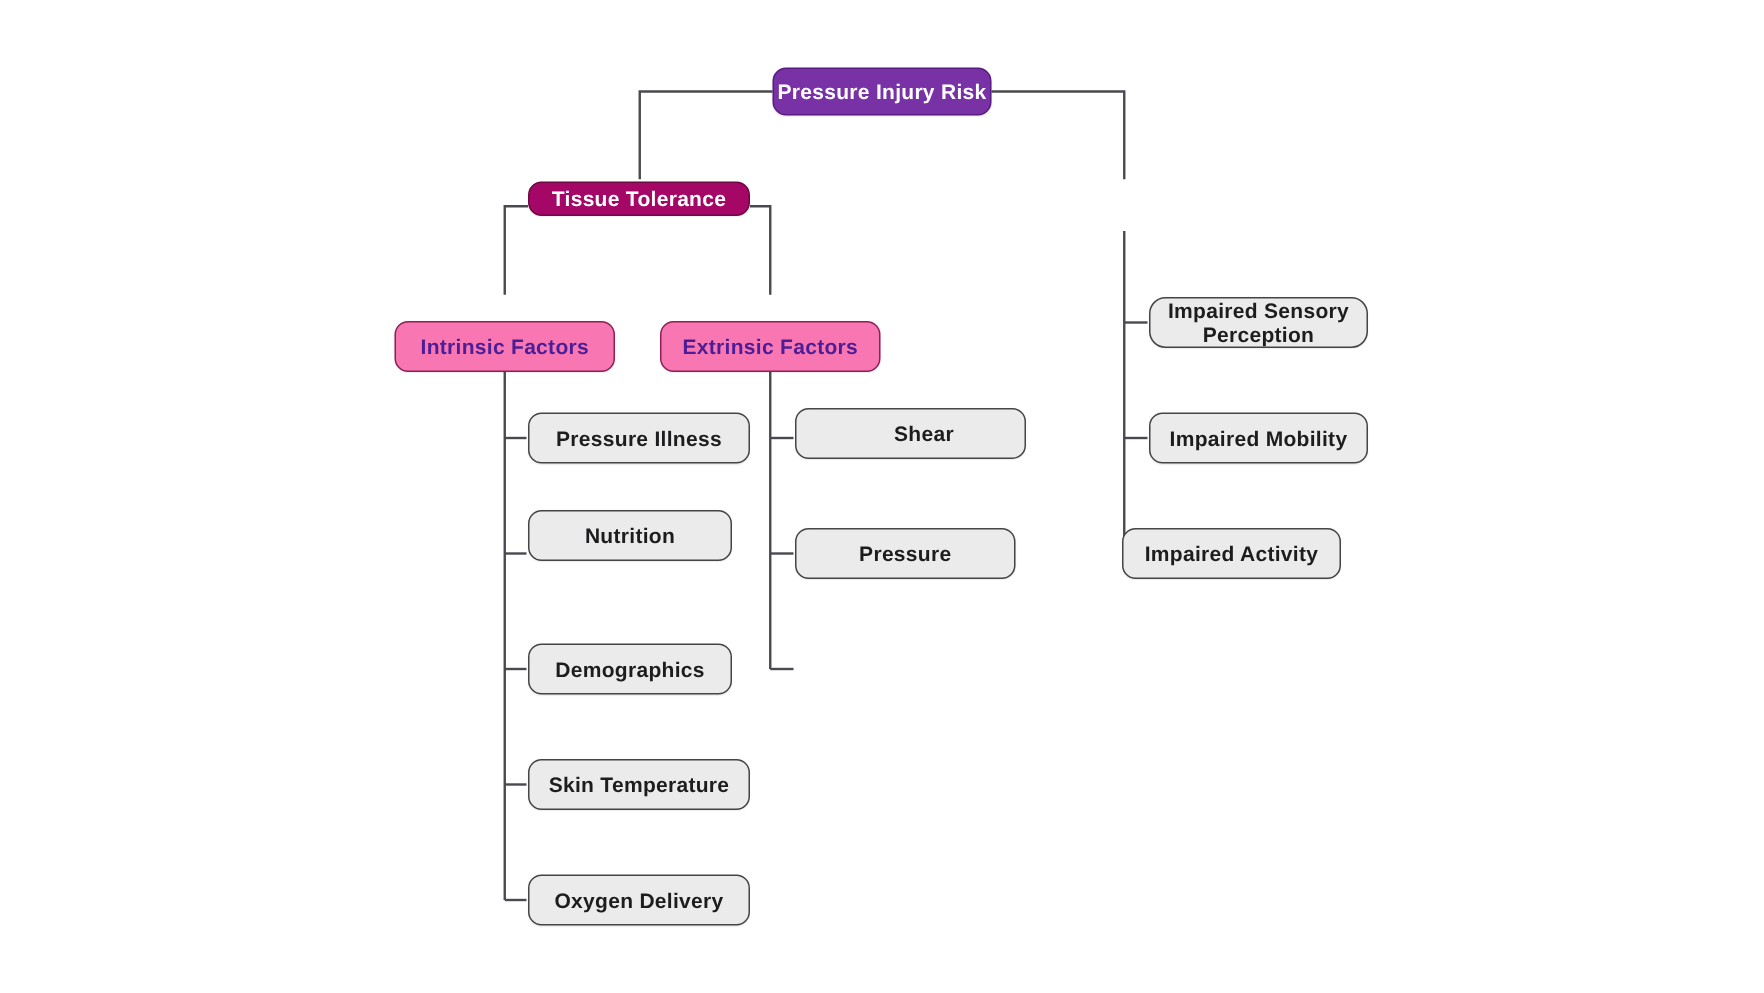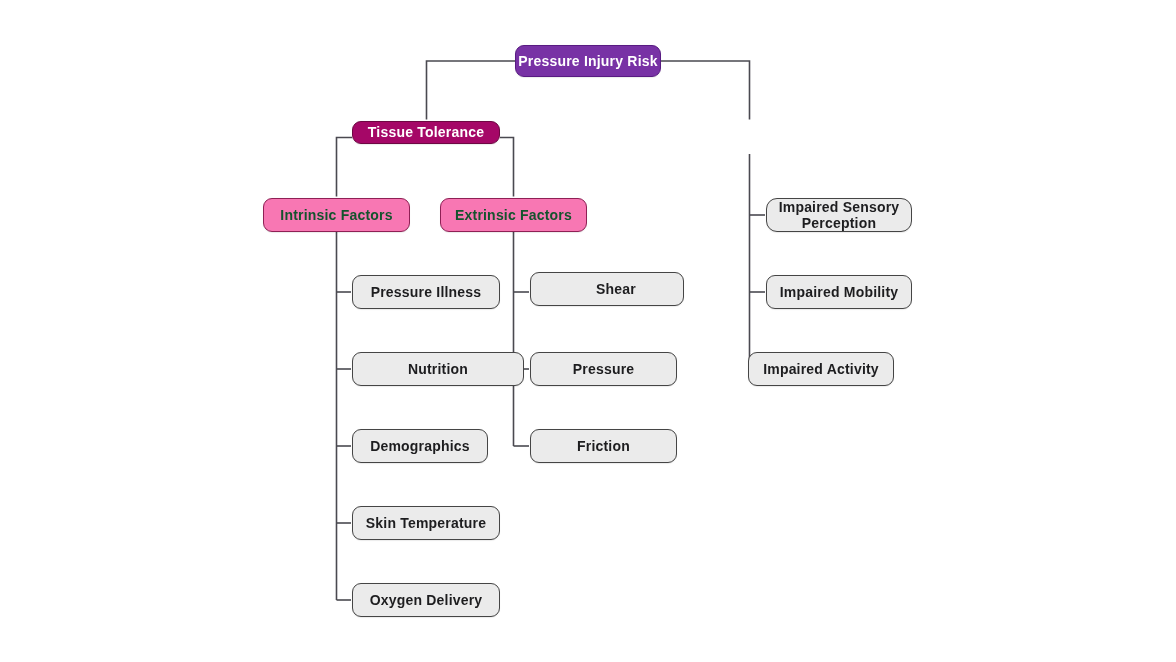--- a/index.html
+++ b/index.html
@@ -23,21 +23,21 @@
     font-size:14px;
     letter-spacing:0.2px;
     line-height:1.15;
     white-space:nowrap;
     cursor:default;
     box-shadow:0 0.5px 1px rgba(0,0,0,0.08);
   }
   .node.wrap{white-space:normal;padding:2px 8px;}
   .node-root{background:var(--root-fill,#7832a5);border-color:var(--root-border,#581b82);color:#ffffff;}
   .node-branch{background:var(--branch-fill,#a50767);border-color:var(--branch-border,#6e0743);color:#ffffff;}
-  .node-factor{background:var(--factor-fill,#f877b3);border-color:var(--factor-border,#8f2055);color:#14532d;}
+  .node-factor{background:var(--factor-fill,#f877b3);border-color:var(--factor-border,#8f2055);color:#4c1d95;margin-top:16px;}
   .node-leaf{background:var(--leaf-fill,#ebebeb);border-color:var(--leaf-border,#454545);color:#1d1d1f;}
 </style>
 </head>
 <body>
 
 <div class="canvas">
 
   <svg class="wires" width="1176" height="662">
 
     <path class="wire" d="M515,61 H426.5 V119.5"></path>
@@ -67,26 +67,25 @@
   <div class="node node-root" style="left:515px;top:45px;width:146px;height:32px;">Pressure Injury Risk</div>
 
   <div class="node node-branch" style="left:352px;top:121px;width:148px;height:23px;">Tissue Tolerance</div>
 
 
   <div class="node node-factor" style="left:263px;top:198px;width:147px;height:34px;">Intrinsic Factors</div>
 
   <div class="node node-factor" style="left:440px;top:198px;width:147px;height:34px;">Extrinsic Factors</div>
 
   <div class="node node-leaf" style="left:352px;top:275px;width:148px;height:34px;">Pressure Illness</div>
-  <div class="node node-leaf" style="left:352px;top:352px;width:172px;height:34px;">Nutrition</div>
+  <div class="node node-leaf" style="left:352px;top:340px;width:136px;height:34px;">Nutrition</div>
   <div class="node node-leaf" style="left:352px;top:429px;width:136px;height:34px;">Demographics</div>
   <div class="node node-leaf" style="left:352px;top:506px;width:148px;height:34px;">Skin Temperature</div>
   <div class="node node-leaf" style="left:352px;top:583px;width:148px;height:34px;">Oxygen Delivery</div>
 
   <div class="node node-leaf" style="left:530px;top:272px;width:154px;height:34px;padding-left:18px;">Shear</div>
   <div class="node node-leaf" style="left:530px;top:352px;width:147px;height:34px;">Pressure</div>
-  <div class="node node-leaf" style="left:530px;top:429px;width:147px;height:34px;">Friction</div>
 
   <div class="node node-leaf wrap" style="left:766px;top:198px;width:146px;height:34px;border-radius:11px;">Impaired Sensory Perception</div>
   <div class="node node-leaf" style="left:766px;top:275px;width:146px;height:34px;">Impaired Mobility</div>
   <div class="node node-leaf" style="left:748px;top:352px;width:146px;height:34px;">Impaired Activity</div>
 
 </div>
 
 </body></html>

